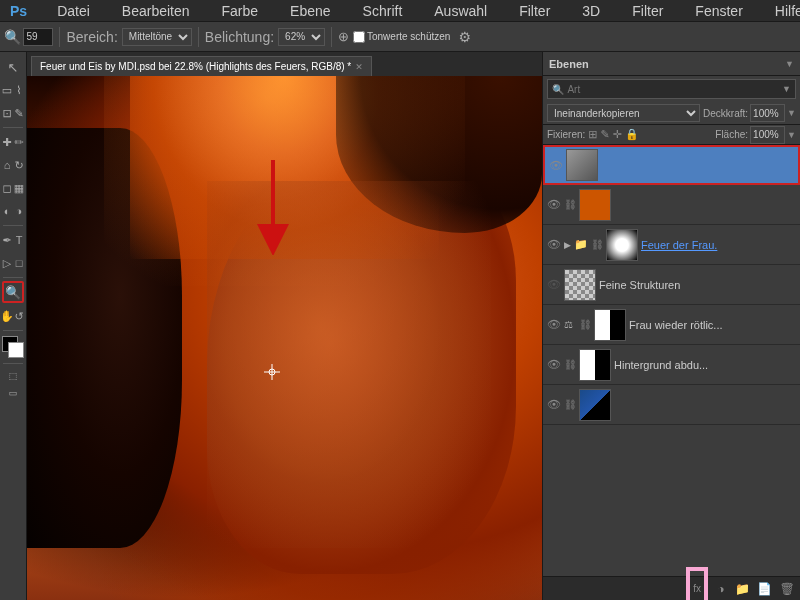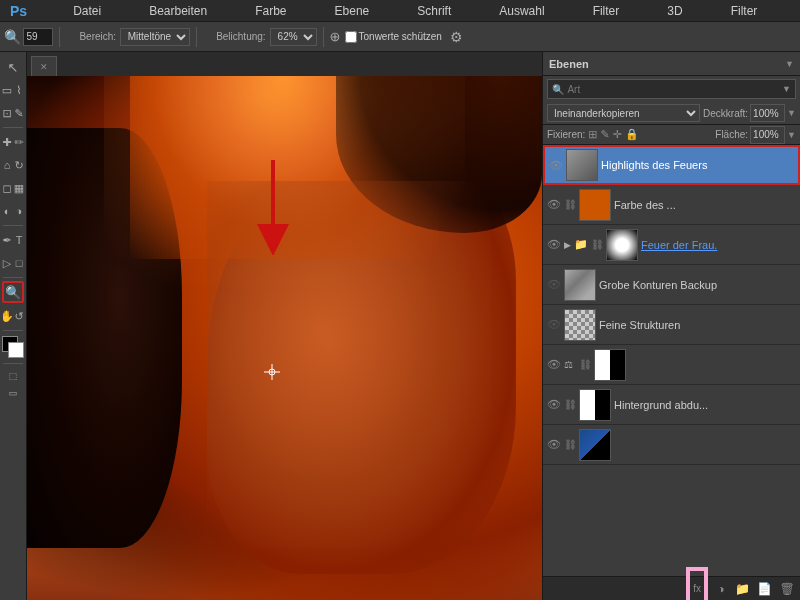--- a/index.html
+++ b/index.html
@@ -3,34 +3,34 @@
   <meta charset="utf-8">
   <style>
     * { margin: 0; padding: 0; box-sizing: border-box; }
     body { width: 800px; height: 600px; overflow: hidden; background: #3c3c3c; font-family: 'Arial', sans-serif; font-size: 11px; color: #ccc; }
 
     
     .menu-bar {
       width: 800px; height: 22px; background: #2b2b2b; display: flex; align-items: center;
       padding: 0 4px; gap: 16px; border-bottom: 1px solid #1a1a1a;
     }
-    .menu-item { padding: 2px 8px; font-size: 12px; color: #ccc; cursor: pointer; margin-left: 16px; }
+    .menu-item { padding: 2px 8px; font-size: 14px; color: #ccc; cursor: pointer; }
     .ps-logo { color: #4d9fe0; font-weight: bold; font-size: 14px; padding: 0 6px; }
 
     
     .options-bar {
       width: 800px; height: 30px; background: #3c3c3c; border-bottom: 1px solid #1a1a1a;
       display: flex; align-items: center; padding: 0 4px; gap: 4px;
     }
     .options-search { display: flex; align-items: center; gap: 2px; }
     .options-search input { width: 40px; height: 18px; background: #1a1a1a; border: 1px solid #555; color: #ccc; font-size: 10px; padding: 0 2px; }
-    .options-label { font-size: 10px; color: #aaa; margin-left: 13px; }
+    .options-label { font-size: 14px; color: #aaa; }
     .options-select {
       height: 18px; background: #3c3c3c; border: 1px solid #555; color: #ccc; font-size: 10px;
-      padding: 0 2px; cursor: pointer; text-align: right;
+      padding: 0 2px; cursor: pointer;
     }
     .options-divider { width: 1px; height: 20px; background: #555; margin: 0 2px; }
     .options-check { display: flex; align-items: center; gap: 2px; font-size: 10px; }
     .options-check input[type=checkbox] { width: 12px; height: 12px; }
 
     
     .main-layout {
       display: flex; width: 800px; height: 548px;
     }
 
@@ -294,20 +294,21 @@
     </div>
     <div class="tool-divider"></div>
     <div class="tool-item" style="font-size:9px; width:22px; height:18px;">⬚</div>
     <div class="tool-item" style="font-size:9px; width:22px; height:14px;">▭</div>
   </div>
 
   <div class="canvas-area">
 
     <div class="tab-bar">
       <div class="tab active">
+        <span style="max-width:340px; overflow:hidden; text-overflow:ellipsis; white-space:nowrap;">Feuer und Eis by MDI.psd bei 22.8% (Highlights des Feuers, RGB/8) *</span>
         <span class="tab-close">✕</span>
       </div>
     </div>
 
     <div class="canvas-content">
       <div class="canvas-image">
         <div class="canvas-bg-layer"></div>
         <div class="face-left"></div>
         <div class="face-right"></div>
         <div class="fire-top"></div>
@@ -377,56 +378,50 @@
         <input type="text" class="fill-value" value="100%" style="">
         <span style="font-size:9px; color:#888;">▼</span>
       </div>
     </div>
 
     <div class="layers-list">
 
       <div class="layer-item selected highlighted-border">
         <div class="layer-eye">👁</div>
         <div class="layer-thumb gray-thumb"></div>
-        <span class="layer-name active-name">Highlights des Feuers</span>
       </div>
 
       <div class="layer-item">
         <div class="layer-eye">👁</div>
         <span style="font-size:10px; color:#888; width:12px;">⛓</span>
         <div class="layer-thumb orange-solid"></div>
-        <span class="layer-name">Farbe des ...</span>
       </div>
 
       <div class="layer-item">
         <div class="layer-eye">👁</div>
         <span class="group-arrow">▶</span>
         <span style="font-size:11px; color:#aaa; width:14px;">📁</span>
         <span style="font-size:10px; color:#888; width:12px;">⛓</span>
         <div class="layer-thumb dark-fire"></div>
         <span class="layer-name link-name">Feuer der Frau.</span>
       </div>
 
-      <div class="layer-item">
-        <div class="layer-eye" style="opacity:0.3;">👁</div>
-        <div class="layer-thumb gray-noise"></div>
-        <span class="layer-name">Grobe Konturen Backup</span>
-      </div>
 
       <div class="layer-item">
         <div class="layer-eye" style="opacity:0.3;">👁</div>
         <div class="layer-thumb checker"></div>
         <span class="layer-name">Feine Strukturen</span>
       </div>
 
       <div class="layer-item">
         <div class="layer-eye">👁</div>
         <span style="font-size:10px; color:#aaa; width:12px;">⚖</span>
         <span style="font-size:10px; color:#888; width:12px;">⛓</span>
         <div class="layer-thumb white-black"></div>
+        <span class="layer-name">Frau wieder rötlic...</span>
       </div>
 
       <div class="layer-item">
         <div class="layer-eye">👁</div>
         <span style="font-size:10px; color:#888; width:12px;">⛓</span>
         <div class="layer-thumb white-black"></div>
         <span class="layer-name">Hintergrund abdu...</span>
       </div>
 
       <div class="layer-item">

